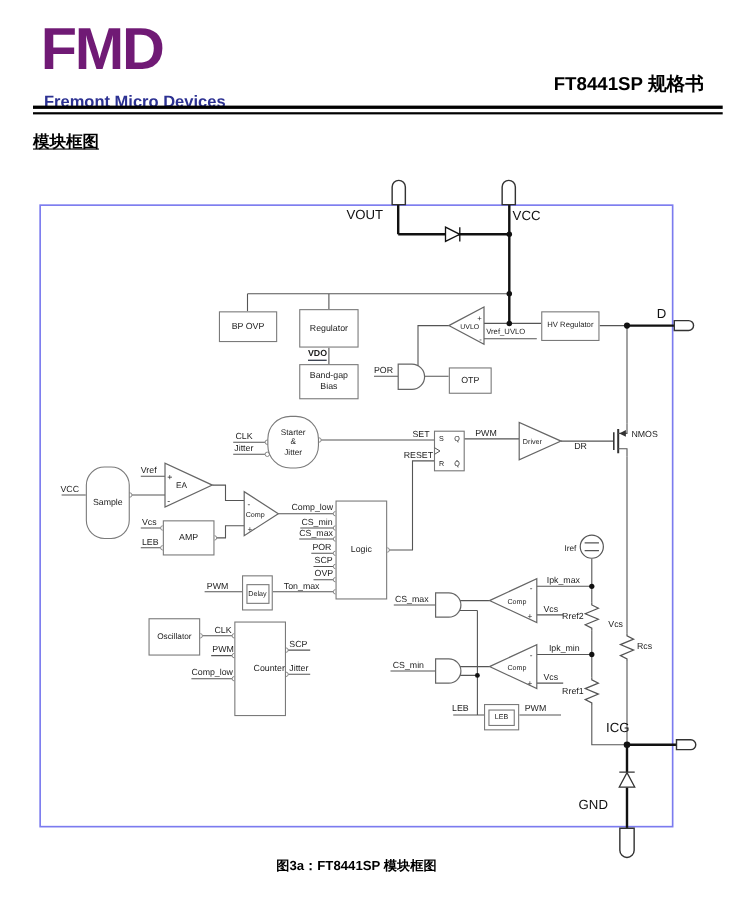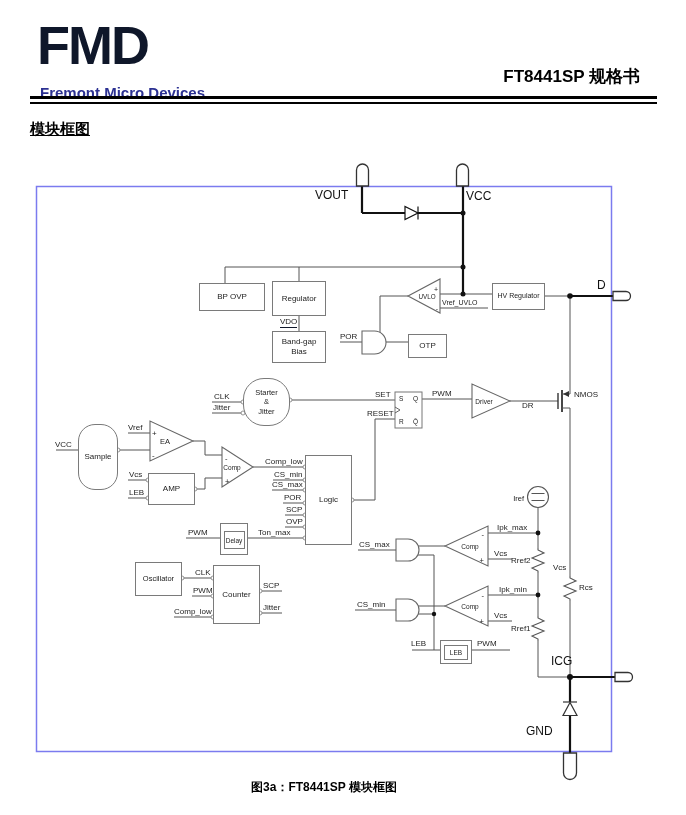--- a/index.html
+++ b/index.html
@@ -1,38 +1,38 @@
 <!DOCTYPE html>
 <html><head>
 <meta charset="utf-8">
 <style>
   html,body{margin:0;padding:0;background:#fff;}
   .page{position:relative;width:686px;height:815px;background:#fff;overflow:hidden;
         font-family:"Liberation Sans",sans-serif;color:#111;}
   .logo-text{position:absolute;left:37px;top:18px;font-size:54px;font-weight:900;
-             letter-spacing:-2px;color:#0f172a;line-height:1;}
+             letter-spacing:-2px;color:#701a75;line-height:1;}
   .logo-sub{position:absolute;left:40px;top:84px;font-size:15px;font-weight:bold;color:#2c3192;}
   .doc-title{position:absolute;left:340px;top:65px;width:300px;text-align:right;
              font-size:17px;font-weight:bold;color:#000;}
   .double-rule{position:absolute;left:30px;top:96px;width:627px;height:3px;
                border-top:3px solid #000;border-bottom:2px solid #000;}
   .section-title{position:absolute;left:30px;top:120px;font-size:15px;font-weight:bold;
                  text-decoration:underline;color:#000;}
   .caption{position:absolute;left:36px;top:779px;width:576px;text-align:center;
            font-size:12px;font-weight:bold;color:#000;}
   svg.diagram{position:absolute;left:0;top:0;width:686px;height:815px;z-index:1;}
   .blk{position:absolute;box-sizing:border-box;border:1px solid #7a7a7a;background:#fff;
        display:flex;align-items:center;justify-content:center;text-align:center;
        font-size:8px;color:#222;z-index:2;line-height:1.25;}
   .blk-inner{position:absolute;box-sizing:border-box;border:1px solid #7a7a7a;background:#fff;
        display:flex;align-items:center;justify-content:center;font-size:6.5px;color:#222;z-index:3;}
   .lbl{position:absolute;font-size:8px;line-height:10px;height:10px;color:#1c1c1c;
        white-space:nowrap;z-index:4;}
   .lbl.sm{font-size:7px;}
-  .lbl.u{border-bottom:1px solid #0f172a;}
+  .lbl.u{border-bottom:1px solid #0f172a;font-weight:bold;}
   .plbl{position:absolute;font-size:12px;line-height:13px;color:#111;white-space:nowrap;z-index:4;}
   svg text{font-family:"Liberation Sans",sans-serif;fill:#222;}
 </style>
 </head>
 <body>
 
 <div class="page">
 
   <div class="logo-text">FMD</div>
   <div class="logo-sub">Fremont Micro Devices</div>
@@ -170,21 +170,21 @@
     <text x="484" y="404" font-size="6.5" text-anchor="middle">Driver</text>
     <text x="470" y="549" font-size="6.5" text-anchor="middle">Comp</text>
     <text x="484" y="537" font-size="7.5" text-anchor="end">-</text>
     <text x="484" y="563" font-size="7.5" text-anchor="end">+</text>
     <text x="470" y="609" font-size="6.5" text-anchor="middle">Comp</text>
     <text x="484" y="598" font-size="7.5" text-anchor="end">-</text>
     <text x="484" y="624" font-size="7.5" text-anchor="end">+</text>
     <text x="524" y="501" font-size="7.5" text-anchor="end">Iref</text>
   </svg>
 
-  <div class="blk" style="left:199px;top:283px;width:66px;height:28px;">
+  <div class="blk" style="left:199px;top:283px;width:53px;height:28px;">
       <span>BP OVP</span>
     </div>
   <div class="blk" style="left:272px;top:281px;width:54px;height:35px;">
       <span>Regulator</span>
     </div>
   <div class="blk" style="left:272px;top:331px;width:54px;height:32px;">
     <span><span>Band-gap</span><br><span>Bias</span></span>
   </div>
   <div class="blk" style="left:408px;top:334px;width:39px;height:24px;">
       <span>OTP</span>
@@ -204,21 +204,21 @@
   <div class="blk" style="left:305px;top:455px;width:47px;height:90px;">
       <span>Logic</span>
     </div>
   <div class="blk" style="left:220px;top:523px;width:28px;height:32px;"></div>
   <div class="blk-inner" style="left:223.5px;top:531px;width:21px;height:18px;">
       <span>Delay</span>
     </div>
   <div class="blk" style="left:135px;top:562px;width:47px;height:34px;font-size:7.5px;">
       <span>Oscillator</span>
     </div>
-  <div class="blk" style="left:213px;top:565px;width:47px;height:59px;">
+  <div class="blk" style="left:213px;top:565px;width:47px;height:86px;justify-content:flex-end;">
       <span>Counter</span>
     </div>
   <div class="blk" style="left:440px;top:640px;width:32px;height:24px;"></div>
   <div class="blk-inner" style="left:444px;top:645px;width:24px;height:15px;">
       <span>LEB</span>
     </div>
 
   <div class="plbl" style="left:315px;top:189px;">VOUT</div>
   <div class="plbl" style="left:466px;top:190px;">VCC</div>
   <div class="plbl" style="left:597px;top:279px;">D</div>

